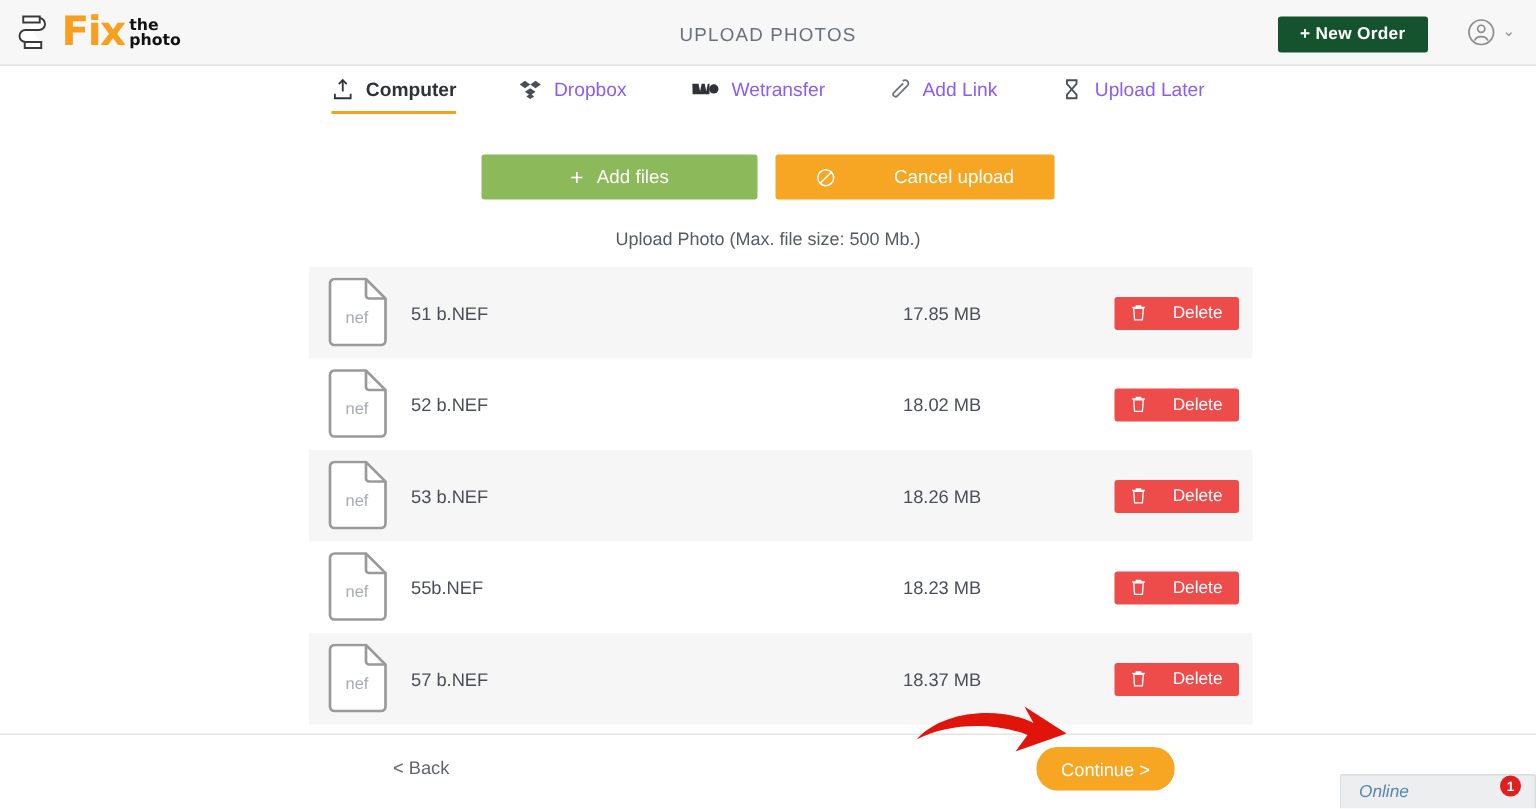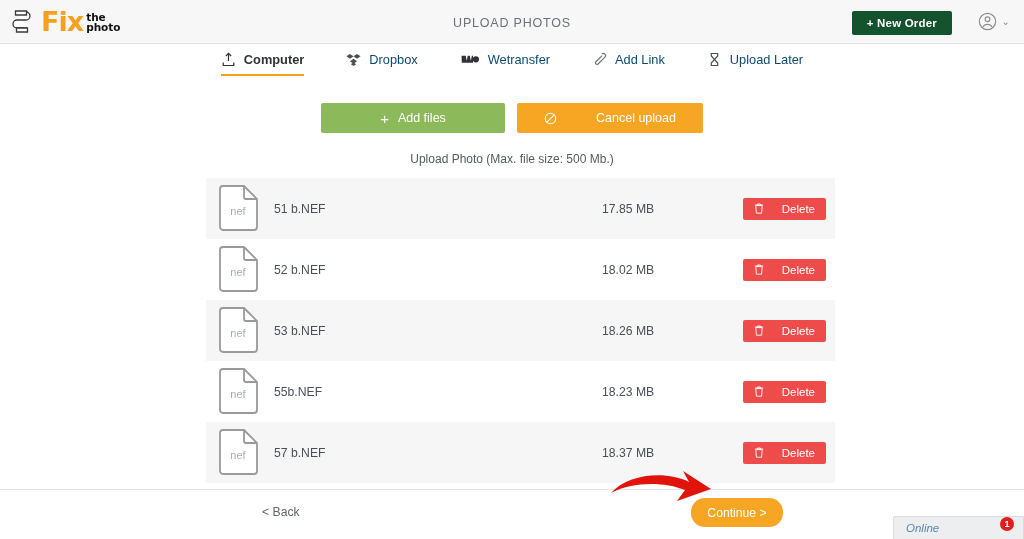--- a/index.html
+++ b/index.html
@@ -56,21 +56,21 @@
 
   
   .tabs {
     position: absolute; top: 52px; left: 0; width: 1024px;
     display: flex; justify-content: center; align-items: flex-start;
     gap: 42px;
   }
   .tab {
     display: flex; align-items: center; gap: 8px;
     padding-bottom: 9px; cursor: pointer; position: relative;
-    font-size: 12.8px; color: #0c4a6e;
+    font-size: 12.8px; color: #8b5cf6;
   }
   .tab.active { color: #303336; font-weight: bold; }
   .tab.active::after {
     content: ""; position: absolute; left: 0; right: 0; bottom: 0;
     height: 2.5px; background: #f7a020;
   }
   .tab-ico { width: 15px; height: 15px; display: block; flex: 0 0 15px; }
 
   
   .actions {

